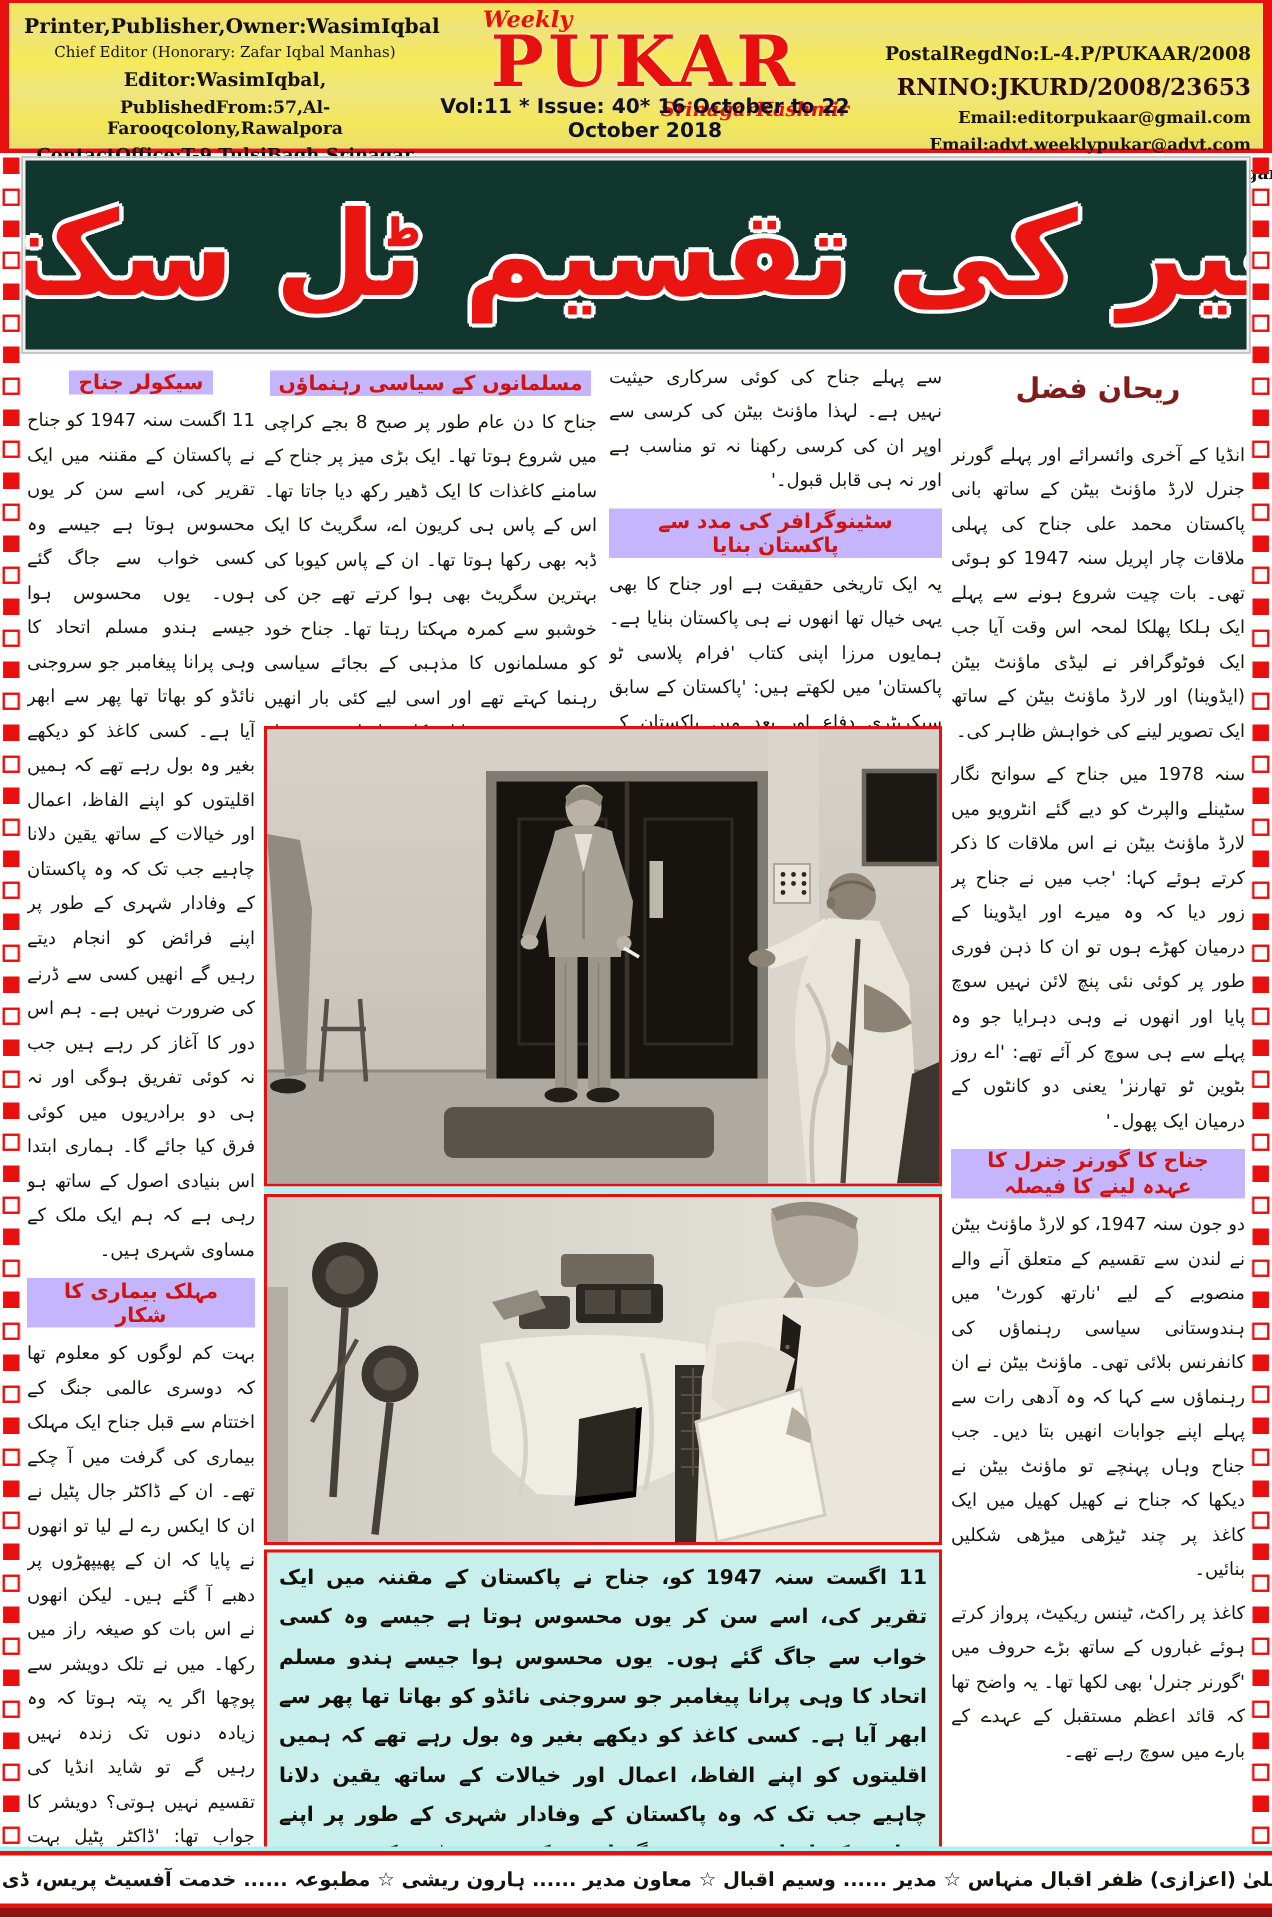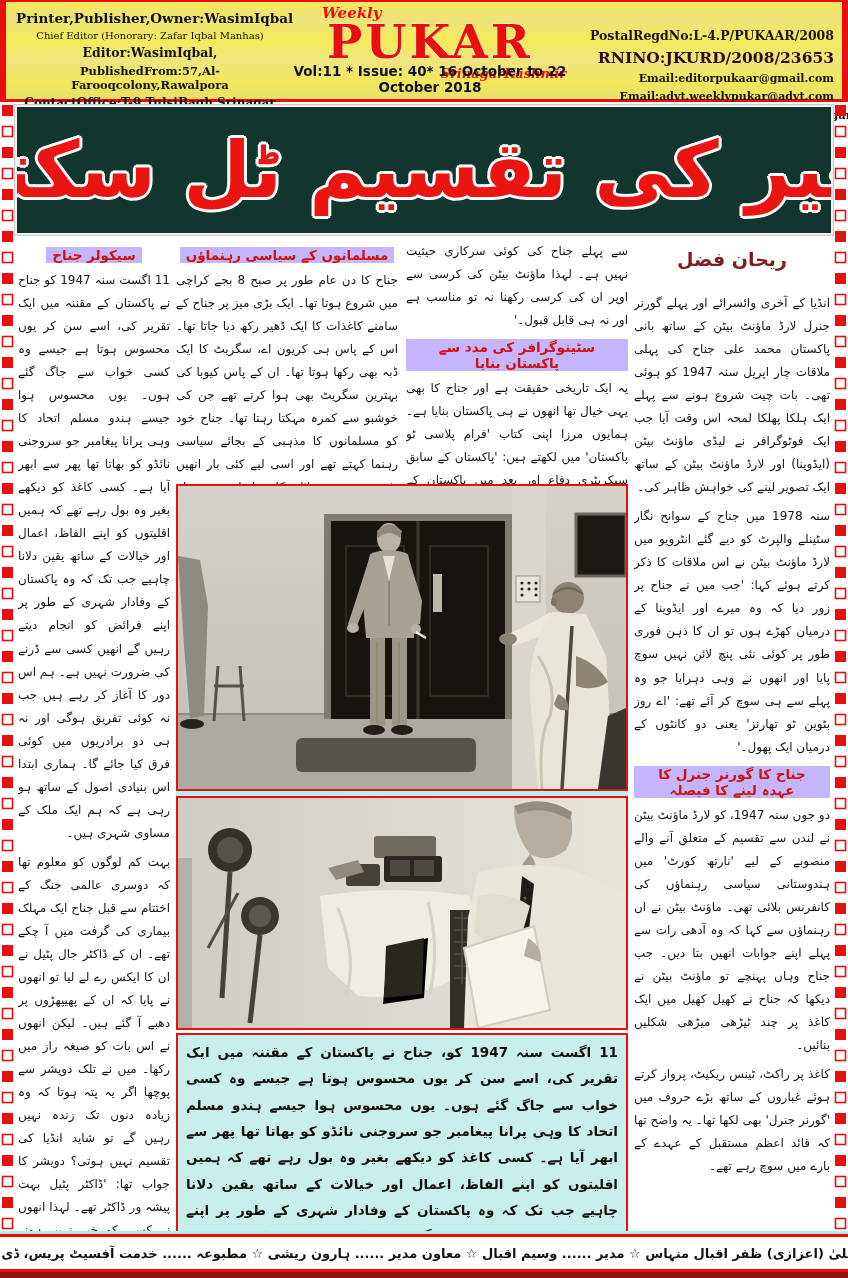--- a/index.html
+++ b/index.html
@@ -286,20 +286,21 @@
       </div>
 
       <div class="caption">
         <div class="cap-text">11 اگست سنہ 1947 کو، جناح نے پاکستان کے مقننہ میں ایک تقریر کی، اسے سن کر یوں محسوس ہوتا ہے جیسے وہ کسی خواب سے جاگ گئے ہوں۔ یوں محسوس ہوا جیسے ہندو مسلم اتحاد کا وہی پرانا پیغامبر جو سروجنی نائڈو کو بھاتا تھا پھر سے ابھر آیا ہے۔ کسی کاغذ کو دیکھے بغیر وہ بول رہے تھے کہ ہمیں اقلیتوں کو اپنے الفاظ، اعمال اور خیالات کے ساتھ یقین دلانا چاہیے جب تک کہ وہ پاکستان کے وفادار شہری کے طور پر اپنے فرائض کو انجام دیتے رہیں گے انھیں کسی سے ڈرنے کی ضرورت نہیں ہے۔ ہم اس دور کا ذکر کر رہے ہیں جب نہ کوئی تفریق ہوگی اور نہ ہی دو برادریوں میں کوئی فرق کیا جائے گا۔ ہماری ابتدا اس بنیادی اصول کے ساتھ ہو رہی ہے کہ ہم ایک ملک کے مساوی شہری ہیں۔'</div>
       </div>
     </div>
 
     <div class="col col-left">
         <div class="subhead">سیکولر جناح</div>
         <div class="para">11 اگست سنہ 1947 کو جناح نے پاکستان کے مقننہ میں ایک تقریر کی، اسے سن کر یوں محسوس ہوتا ہے جیسے وہ کسی خواب سے جاگ گئے ہوں۔ یوں محسوس ہوا جیسے ہندو مسلم اتحاد کا وہی پرانا پیغامبر جو سروجنی نائڈو کو بھاتا تھا پھر سے ابھر آیا ہے۔ کسی کاغذ کو دیکھے بغیر وہ بول رہے تھے کہ ہمیں اقلیتوں کو اپنے الفاظ، اعمال اور خیالات کے ساتھ یقین دلانا چاہیے جب تک کہ وہ پاکستان کے وفادار شہری کے طور پر اپنے فرائض کو انجام دیتے رہیں گے انھیں کسی سے ڈرنے کی ضرورت نہیں ہے۔ ہم اس دور کا آغاز کر رہے ہیں جب نہ کوئی تفریق ہوگی اور نہ ہی دو برادریوں میں کوئی فرق کیا جائے گا۔ ہماری ابتدا اس بنیادی اصول کے ساتھ ہو رہی ہے کہ ہم ایک ملک کے مساوی شہری ہیں۔</div>
+        <div class="subhead">مہلک بیماری کا شکار</div>
         <div class="para">بہت کم لوگوں کو معلوم تھا کہ دوسری عالمی جنگ کے اختتام سے قبل جناح ایک مہلک بیماری کی گرفت میں آ چکے تھے۔ ان کے ڈاکٹر جال پٹیل نے ان کا ایکس رے لے لیا تو انھوں نے پایا کہ ان کے پھیپھڑوں پر دھبے آ گئے ہیں۔ لیکن انھوں نے اس بات کو صیغہ راز میں رکھا۔ میں نے تلک دویشر سے پوچھا اگر یہ پتہ ہوتا کہ وہ زیادہ دنوں تک زندہ نہیں رہیں گے تو شاید انڈیا کی تقسیم نہیں ہوتی؟ دویشر کا جواب تھا: 'ڈاکٹر پٹیل بہت پیشہ ور ڈاکٹر تھے۔ لہذا انھوں نے کسی کو خبر نہیں ہونے دی۔ میرا خیال ہے کہ ماؤنٹ بیٹن کو اس کا علم تھا۔ انھوں نے فروری 1948 سے چھ ماہ پہلے آزادی کی تاریخ اگست 1947 میں مقرر کی کیونکہ وہ جانتے تھے کہ جناح زیادہ دنوں تک زندہ نہیں رہیں گے۔ اگر انھیں ایک سال اور مل جاتا تو شاید تقسیم نہ ہوتی اور پاکستان کے وقت کم ہو جاتا۔ اس کے بعد مسلم لیگ اور وہ پاکستان کی قابلیت کے بغیر لیاقت علی اور دوسرے مسلم رہنماؤں کے مطالبہ کی پیروی کر سکتے تھے۔</div>
       </div>
 
   </div>
 
   <div class="footer">
     <div class="credits">پرنٹر پبلشر ...... وسیم اقبال ☆ مدیر اعلیٰ (اعزازی) ظفر اقبال منہاس ☆ مدیر ...... وسیم اقبال ☆ معاون مدیر ...... ہارون ریشی ☆ مطبوعہ ...... خدمت آفسیٹ پریس، ڈی بنڈ، سرینگر ☆ تزئین ...... عابد حسن ☆</div>
   </div>
   <div class="bottom-bar"></div>
 

